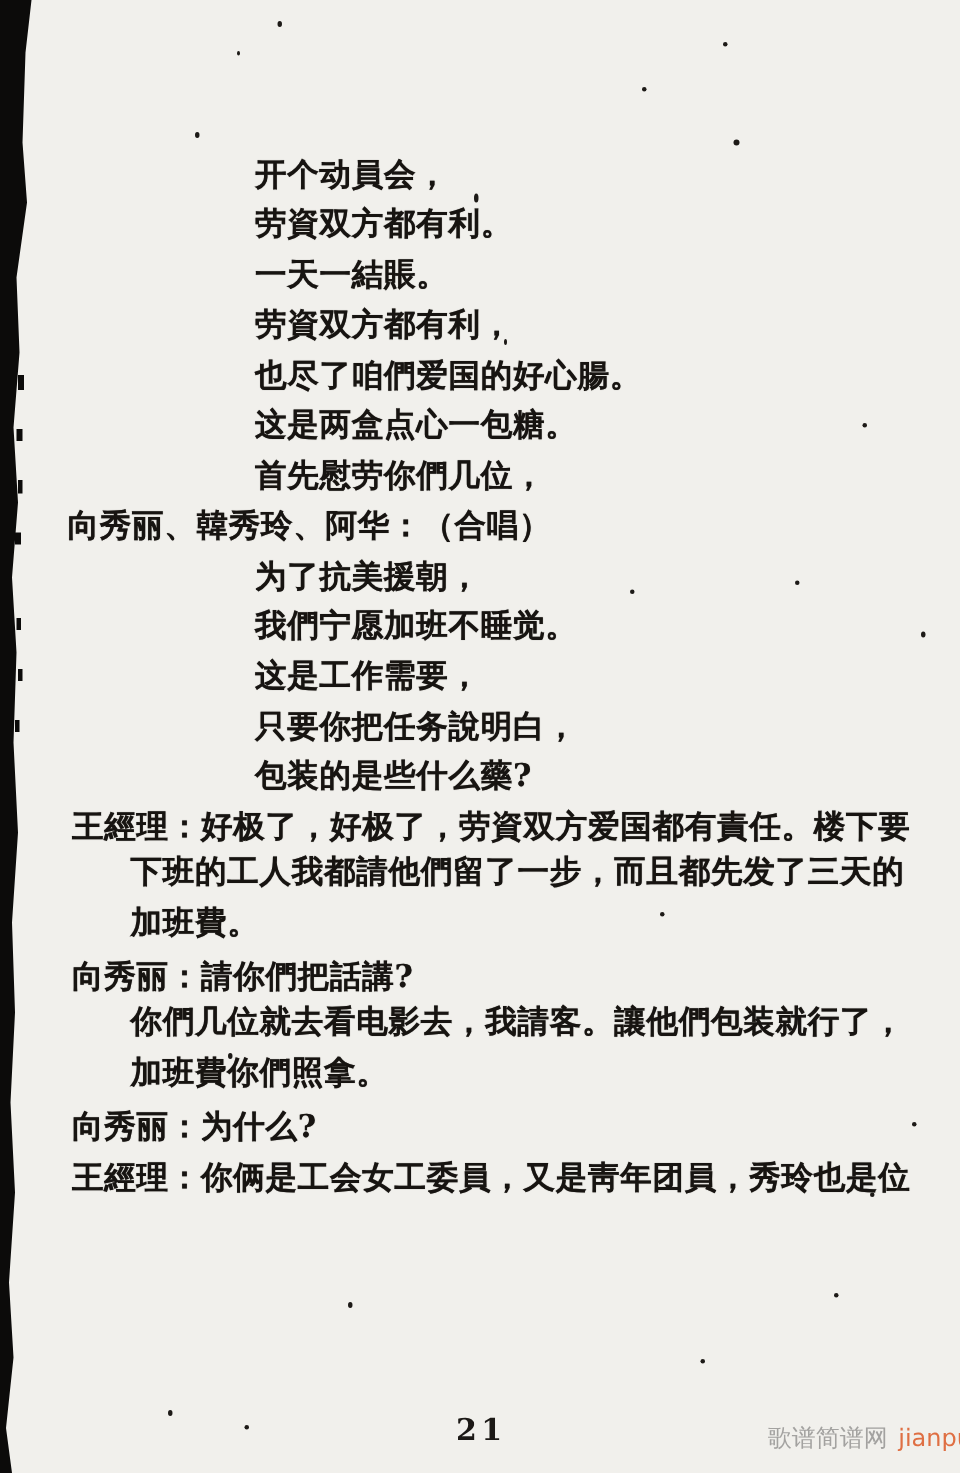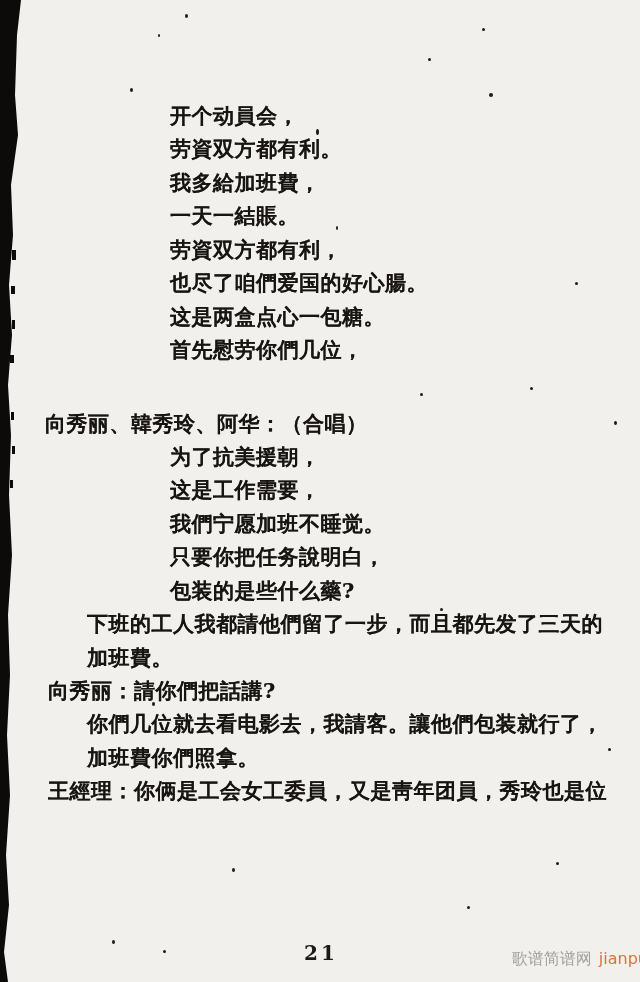--- a/index.html
+++ b/index.html
@@ -29,23 +29,23 @@
   .line {
     font-size: 21px;
     line-height: 33.45px;
     height: 33.45px;
     font-weight: bold;
     letter-spacing: 0.5px;
     white-space: nowrap;
     text-shadow: 0 0 0.5px rgba(20,15,10,0.65);
   }
   .verse       { padding-left: 170px; }
-  .speakers    { padding-left: 45px; margin-top: 40px; }
+  .speakers    { padding-left: 45px; }
   .dlg-first   { padding-left: 48px; }
-  .dlg-cont    { padding-left: 87px; }
+  .dlg-cont    { padding-left: 87px; font-family: Liberation Mono, monospace; }
   .page-number {
     position: absolute;
     left: 304px;
     top: 941px;
     font-size: 20px;
     font-weight: bold;
     letter-spacing: 3px;
     color: #1c1916;
   }
   .watermark {
@@ -77,37 +77,38 @@
     <rect x="12" y="320" width="3" height="9" fill="#0c0b0a"></rect>
     <rect x="10" y="355" width="4" height="8" fill="#0c0b0a"></rect>
     <rect x="11" y="412" width="3" height="8" fill="#0c0b0a"></rect>
     <rect x="12" y="446" width="3" height="8" fill="#0c0b0a"></rect>
     <rect x="10" y="480" width="3" height="8" fill="#0c0b0a"></rect>
   </svg>
 
   <div class="text-block">
     <div class="line verse">开个动員会，</div>
     <div class="line verse">劳資双方都有利。</div>
-    <div class="line verse">我多給加班費，</div>
     <div class="line verse">一天一結賬。</div>
     <div class="line verse">劳資双方都有利，</div>
     <div class="line verse">也尽了咱們爱国的好心腸。</div>
     <div class="line verse">这是两盒点心一包糖。</div>
     <div class="line verse">首先慰劳你們几位，</div>
     <div class="line speakers">向秀丽、韓秀玲、阿华：（合唱）</div>
     <div class="line verse">为了抗美援朝，</div>
+    <div class="line verse">我們宁愿加班不睡觉。</div>
     <div class="line verse">这是工作需要，</div>
-    <div class="line verse">我們宁愿加班不睡觉。</div>
     <div class="line verse">只要你把任务說明白，</div>
     <div class="line verse">包装的是些什么藥?</div>
+    <div class="line dlg-first">王經理：好极了，好极了，劳資双方爱国都有責任。楼下要</div>
     <div class="line dlg-cont">下班的工人我都請他們留了一步，而且都先发了三天的</div>
     <div class="line dlg-cont">加班費。</div>
     <div class="line dlg-first">向秀丽：請你們把話講?</div>
     <div class="line dlg-cont">你們几位就去看电影去，我請客。讓他們包装就行了，</div>
     <div class="line dlg-cont">加班費你們照拿。</div>
+    <div class="line dlg-first">向秀丽：为什么?</div>
     <div class="line dlg-first">王經理：你俩是工会女工委員，又是靑年团員，秀玲也是位</div>
   </div>
 
   <div class="page-number">21</div>
 
   <div class="watermark">
     <span>歌谱简谱网</span><span class="wm-url">jianpu.cn</span>
   </div>
 
   <div class="speck" style="left:185px; top:14px;  width:3px; height:4px;"></div>

